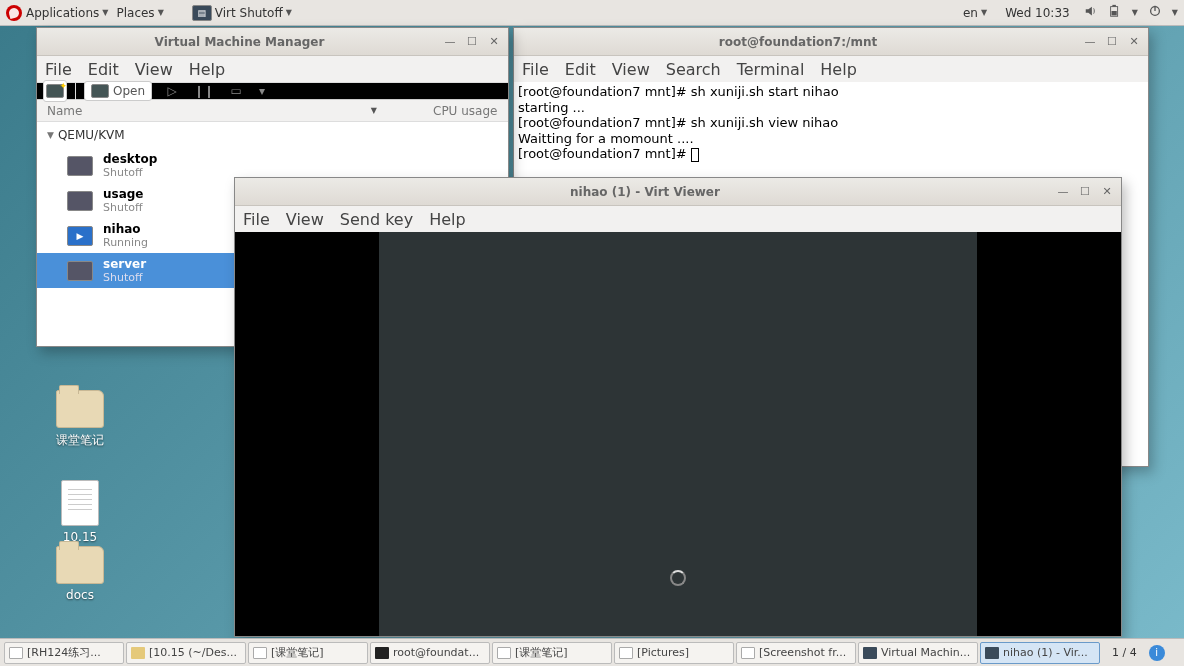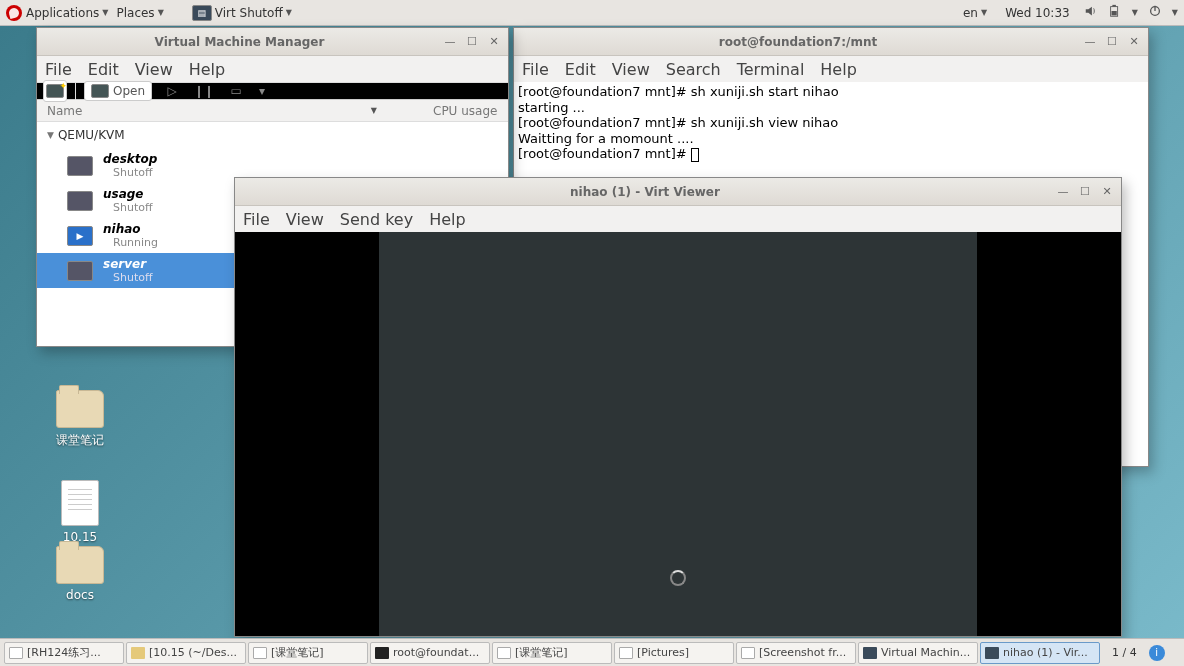--- a/index.html
+++ b/index.html
@@ -43,22 +43,22 @@
 .vmm-headers .col-cpu { flex: 1; margin-left: 46px; }
 .vmm-tree { flex: 1; background: #fff; font-size: 12px; overflow: hidden; }
 .tree-group { padding: 6px 10px; color: #333; display:flex; align-items:center; gap:4px; }
 .tree-group .tri { font-size:9px; color:#777; }
 .vm-row { display: flex; align-items: center; padding: 4px 10px 4px 30px; gap: 10px; cursor: pointer; }
 .vm-row.selected { background: #4a90d9; color: #fff; }
 .vm-row.selected .sub { color: #dde; }
 .vm-icon { width: 26px; height: 20px; background: #556; border: 1px solid #888; border-radius: 2px; position: relative; flex-shrink:0; }
 .vm-icon.running { background: #2a70c9; }
 .vm-icon.running::after { content:"▶"; position:absolute; inset:0; display:flex; align-items:center; justify-content:center; color:#fff; font-size:9px; }
-.vm-text .name { font-weight: bold; font-style: italic; }
-.vm-text .sub { font-size: 11px; color: #888; margin-left: 10px; }
+.vm-text .name { font-weight: bold; }
+.vm-text .sub { font-size: 11px; color: #888; }
 
 
 .terminal-body { flex: 1; background: #fff; color: #000; font-family: "DejaVu Sans Mono", monospace; font-size: 13px; padding: 2px 4px; white-space: pre; line-height: 1.2; overflow: hidden; }
 .cursor { display:inline-block; width:8px; height:14px; border:1px solid #000; vertical-align:middle; }
 
 
 .viewer-body { flex: 1; background: #000; display: flex; }
 .viewer-inner { margin: 0 auto; width: 598px; background: #2d3436; position: relative; }
 .spinner { position: absolute; top: 338px; left: 50%; transform: translateX(-50%); width: 16px; height: 16px; border: 2px solid #888; border-top-color: #ddd; border-radius: 50%; }
 

